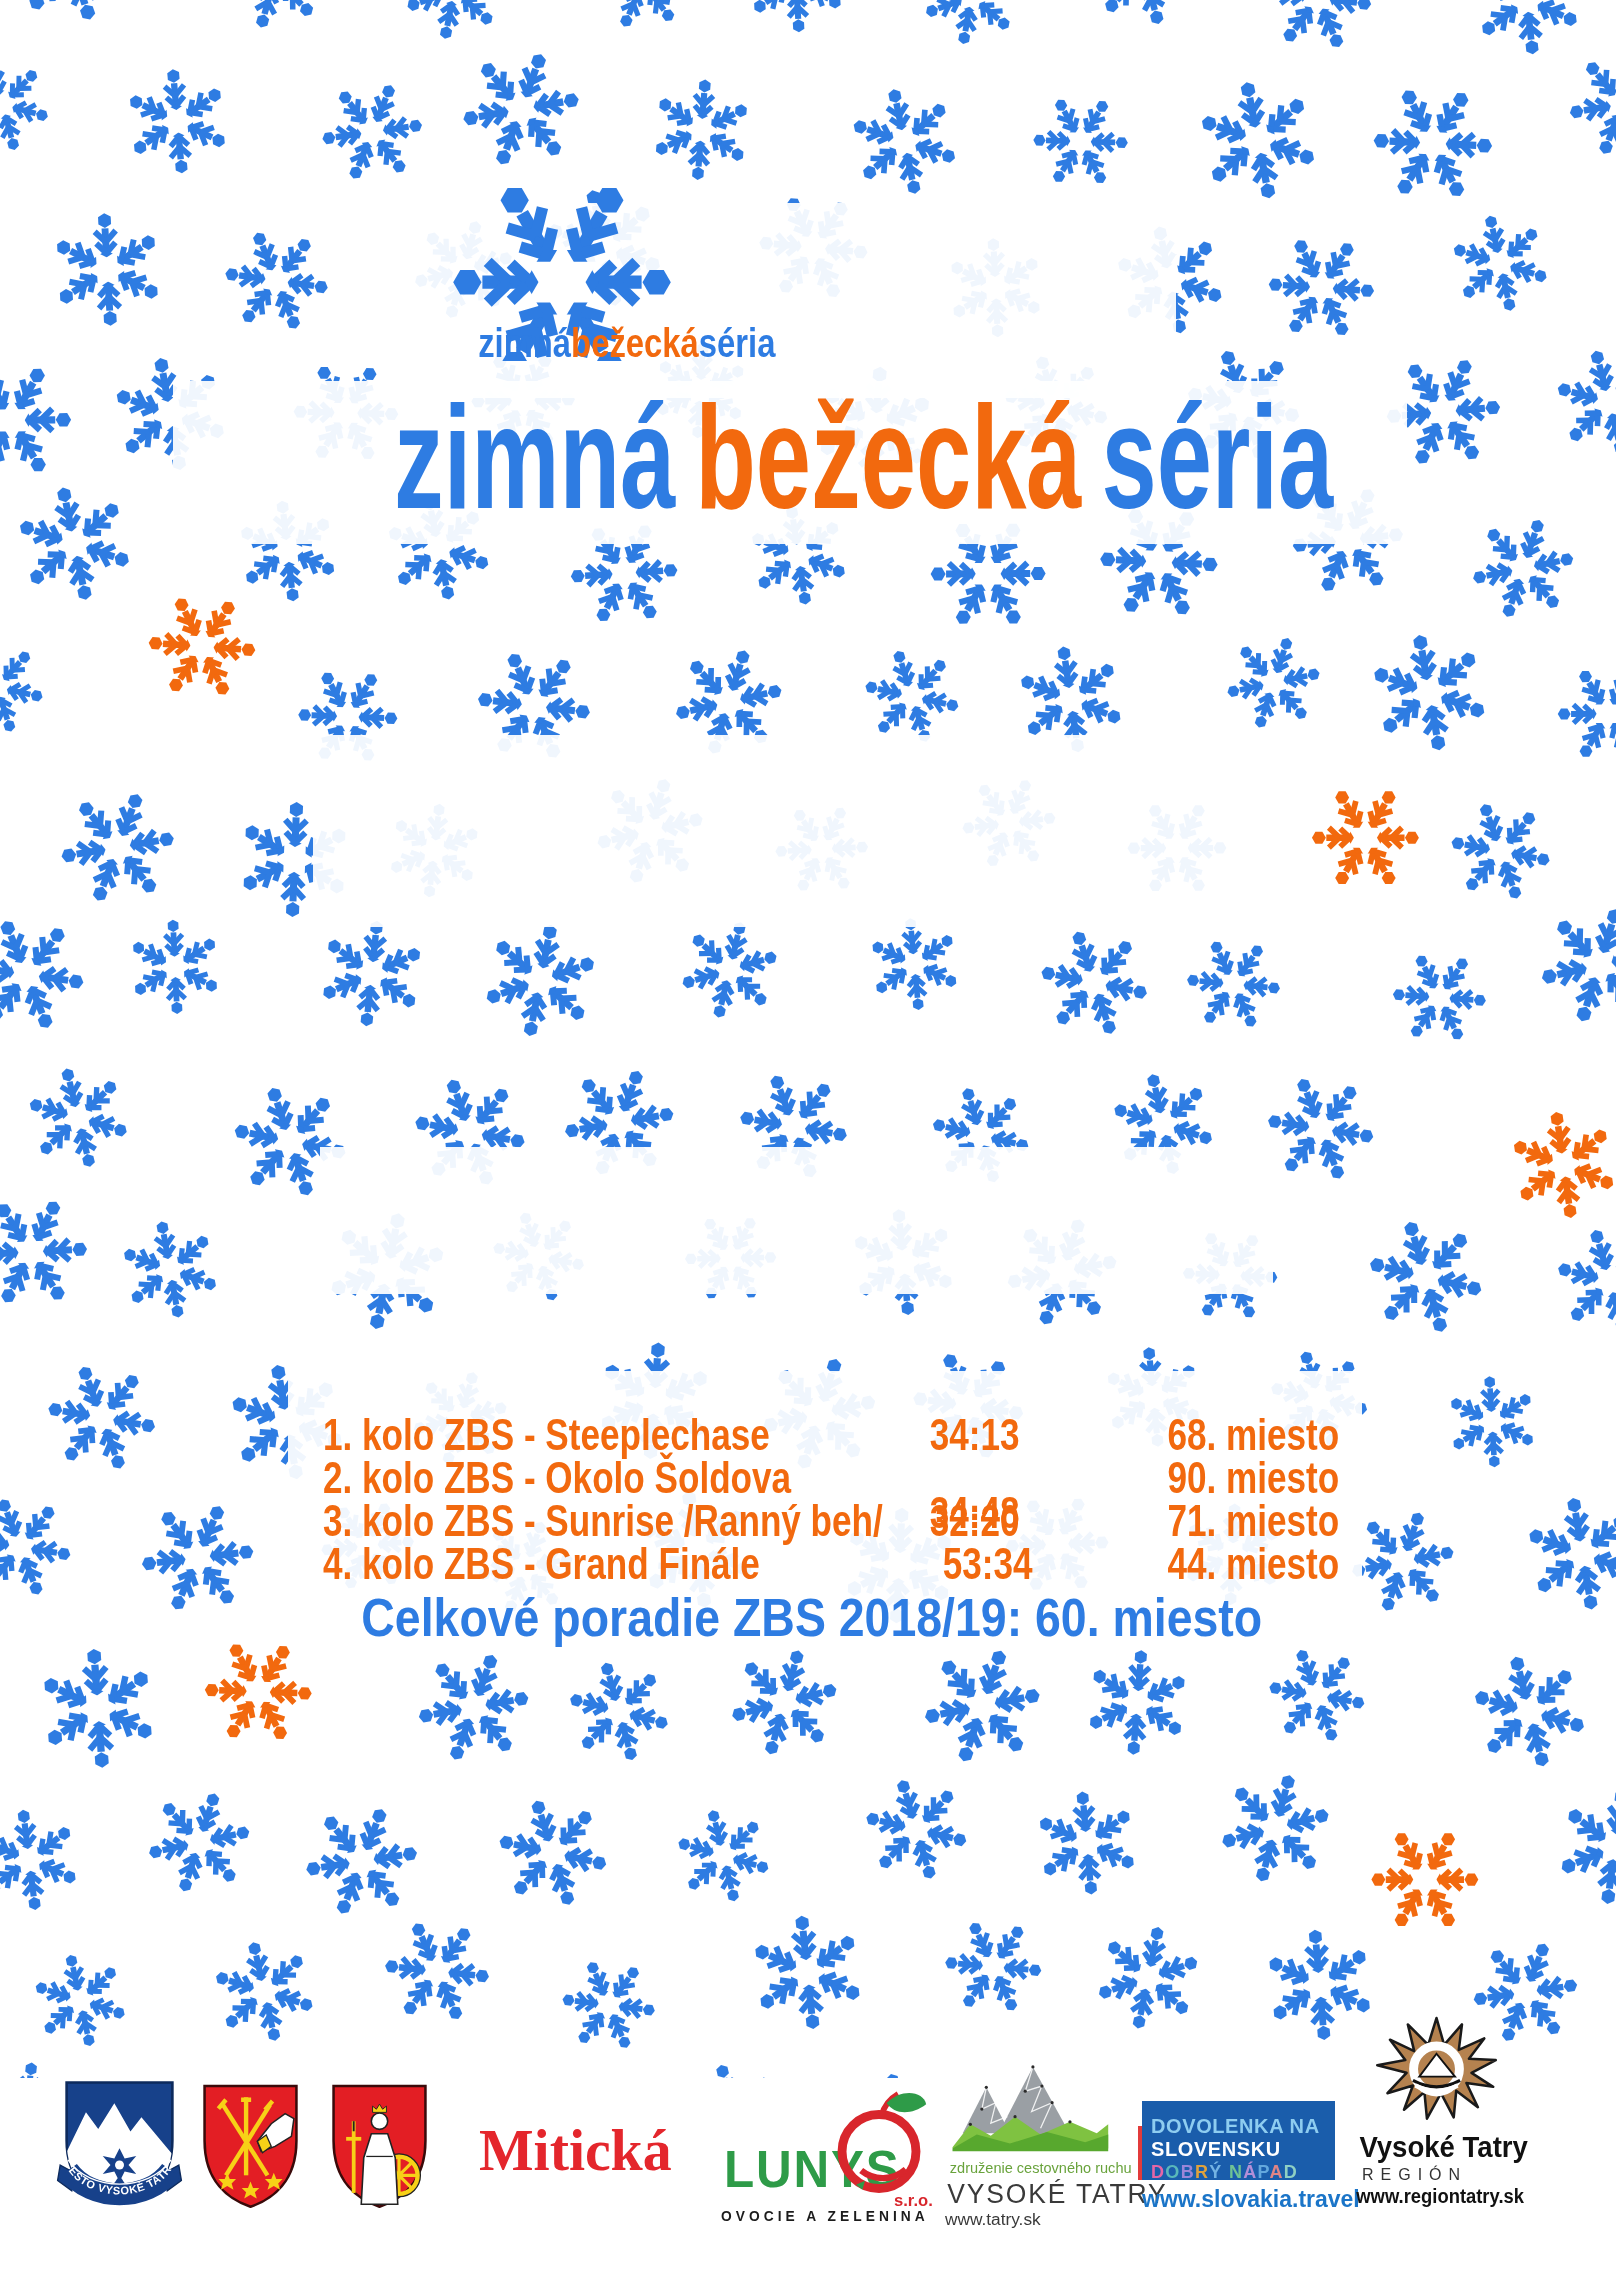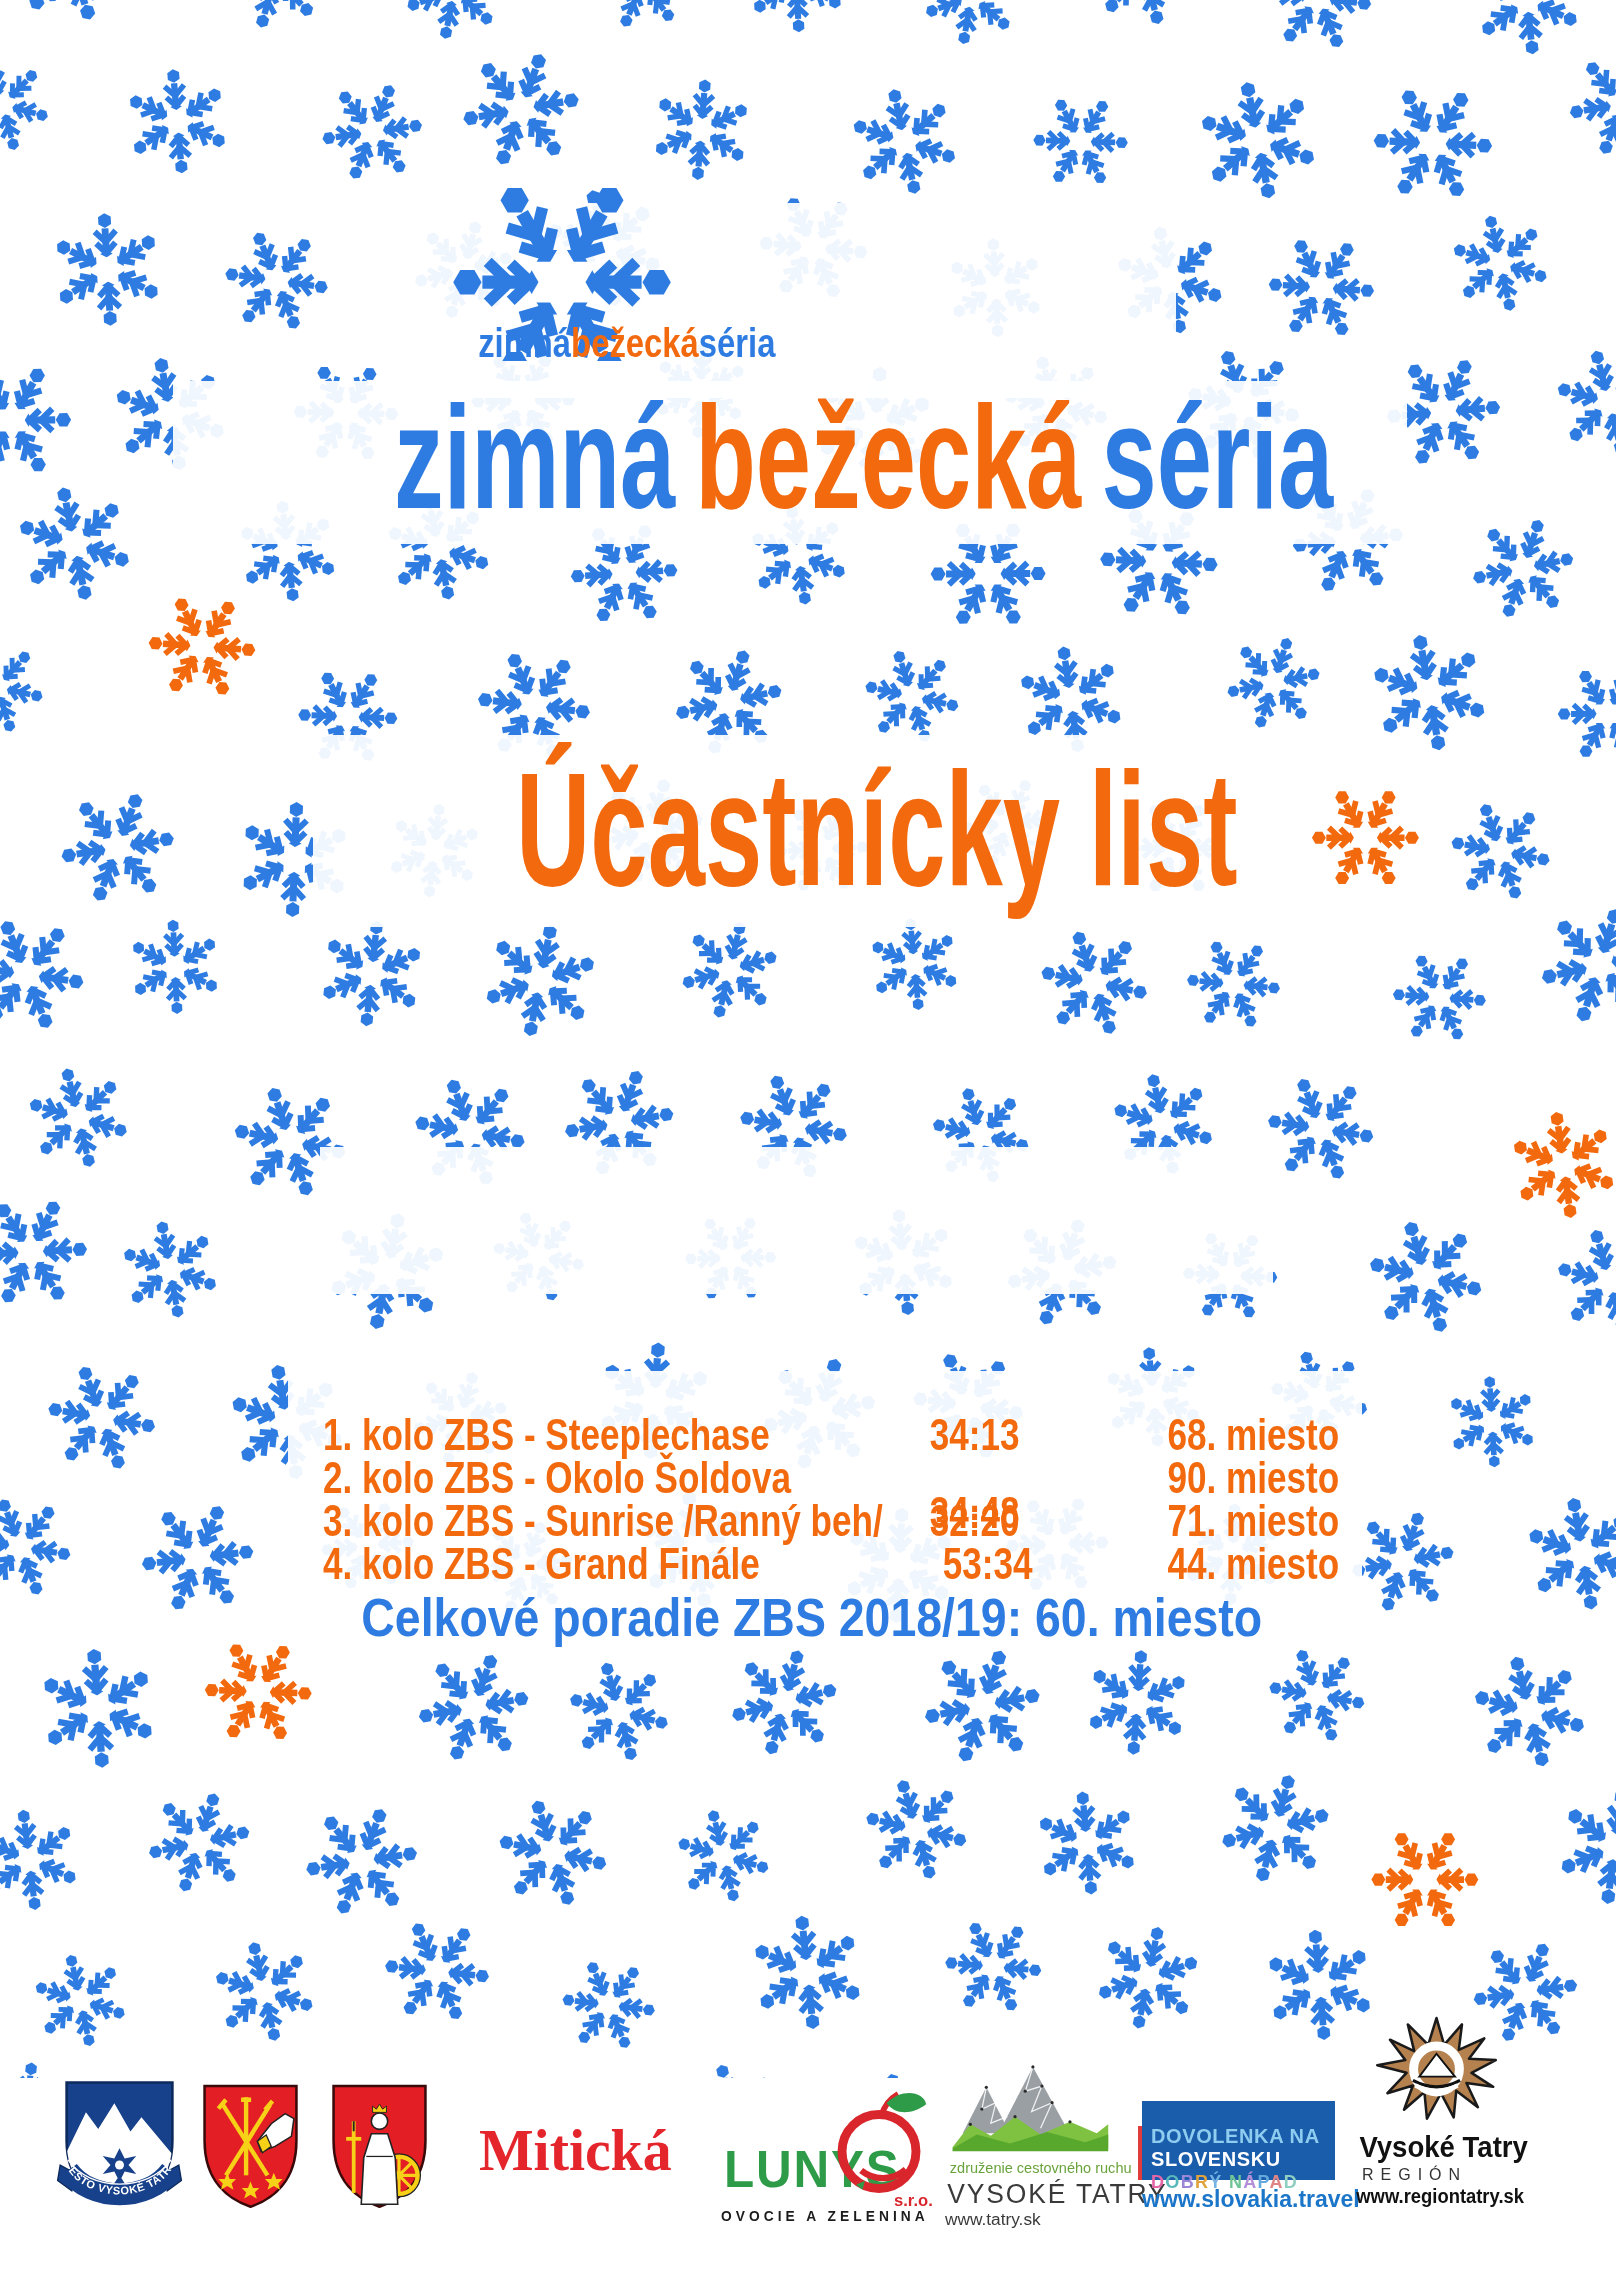--- a/index.html
+++ b/index.html
@@ -274,23 +274,20 @@
     </span>
   </div>
 
 
   <div class="abs center-wrap" style="left:173px;top:385px;width:1234px;">
     <span class="cond main-title" style="transform:scaleX(.68);">
       <span class="blue w1">zimná</span><span class="orange w2">bežecká</span><span class="blue w3">séria</span>
     </span>
   </div>
 
-  <div class="abs center-wrap" style="left:313px;top:749px;width:972px;">
-    <span class="cond subtitle" style="transform:scaleX(.64);">Účastnícky list</span>
-  </div>
 
 
   <div>
     <div class="res-row" style="left:323px;top:1412px;width:997px;">
       <span class="condL" style="transform:scaleX(.78);">1. kolo ZBS - Steeplechase</span>
       <span class="abs" style="left:569px;width:166px;text-align:center;"><span class="cond" style="transform:scaleX(.78);">34:13</span></span>
       <span class="abs" style="left:796px;width:192px;text-align:right;"><span class="condR" style="transform:scaleX(.78);">68. miesto</span></span>
     </div>
     <div class="res-row" style="left:323px;top:1455px;width:997px;">
       <span class="condL" style="transform:scaleX(.78);">2. kolo ZBS - Okolo Šoldova</span>
@@ -416,21 +413,21 @@
           <circle cx="30" cy="104" r="2.5"></circle>
       </g>
     </svg>
     <div class="abs center-wrap" style="left:945px;top:2159px;width:173px;"><span class="cond tatry1" style="transform:scaleX(.95);">združenie cestovného ruchu</span></div>
     <div class="abs center-wrap" style="left:945px;top:2179px;width:173px;"><span class="cond tatry2" style="transform:scaleX(.98);">VYSOKÉ TATRY</span></div>
     <div class="abs center-wrap" style="left:945px;top:2209px;width:173px;"><span class="tatry3">www.tatry.sk</span></div>
   </div>
 
   <div>
     <div class="abs" style="left:1138px;top:2126px;width:4.5px;height:54px;background:#e23b3b;"></div>
-    <div class="slov-box" style="left:1142px;top:2101px;width:193px;height:79px;padding:24px 0 0 9px;box-sizing:border-box;">
+    <div class="slov-box" style="left:1142px;top:2101px;width:193px;height:79px;padding:14px 0 0 9px;box-sizing:border-box;">
       <div class="slov1">DOVOLENKA NA</div>
       <div class="slov2">SLOVENSKU</div>
       <div class="slov-tag"><span style="color: rgb(229, 102, 166);">D</span><span style="color: rgb(89, 184, 186);">O</span><span style="color: rgb(155, 134, 216);">B</span><span style="color: rgb(224, 162, 60);">R</span><span style="color: rgb(116, 179, 227);">Ý</span><span style="color: rgb(216, 131, 198);"> </span><span style="color: rgb(111, 195, 148);">N</span><span style="color: rgb(179, 143, 216);">Á</span><span style="color: rgb(100, 168, 221);">P</span><span style="color: rgb(224, 133, 133);">A</span><span style="color: rgb(143, 208, 195);">D</span></div>
     </div>
     <div class="abs center-wrap" style="left:1142px;top:2186px;width:193px;"><span class="slov-url">www.slovakia.travel</span></div>
   </div>
 
   <div>
     <svg class="abs" style="left:1376px;top:2014px;" width="121" height="110" viewBox="0 0 190 172">
       <g stroke="#1a1a1a" stroke-width="4" stroke-linejoin="round" fill="#b5824f">

